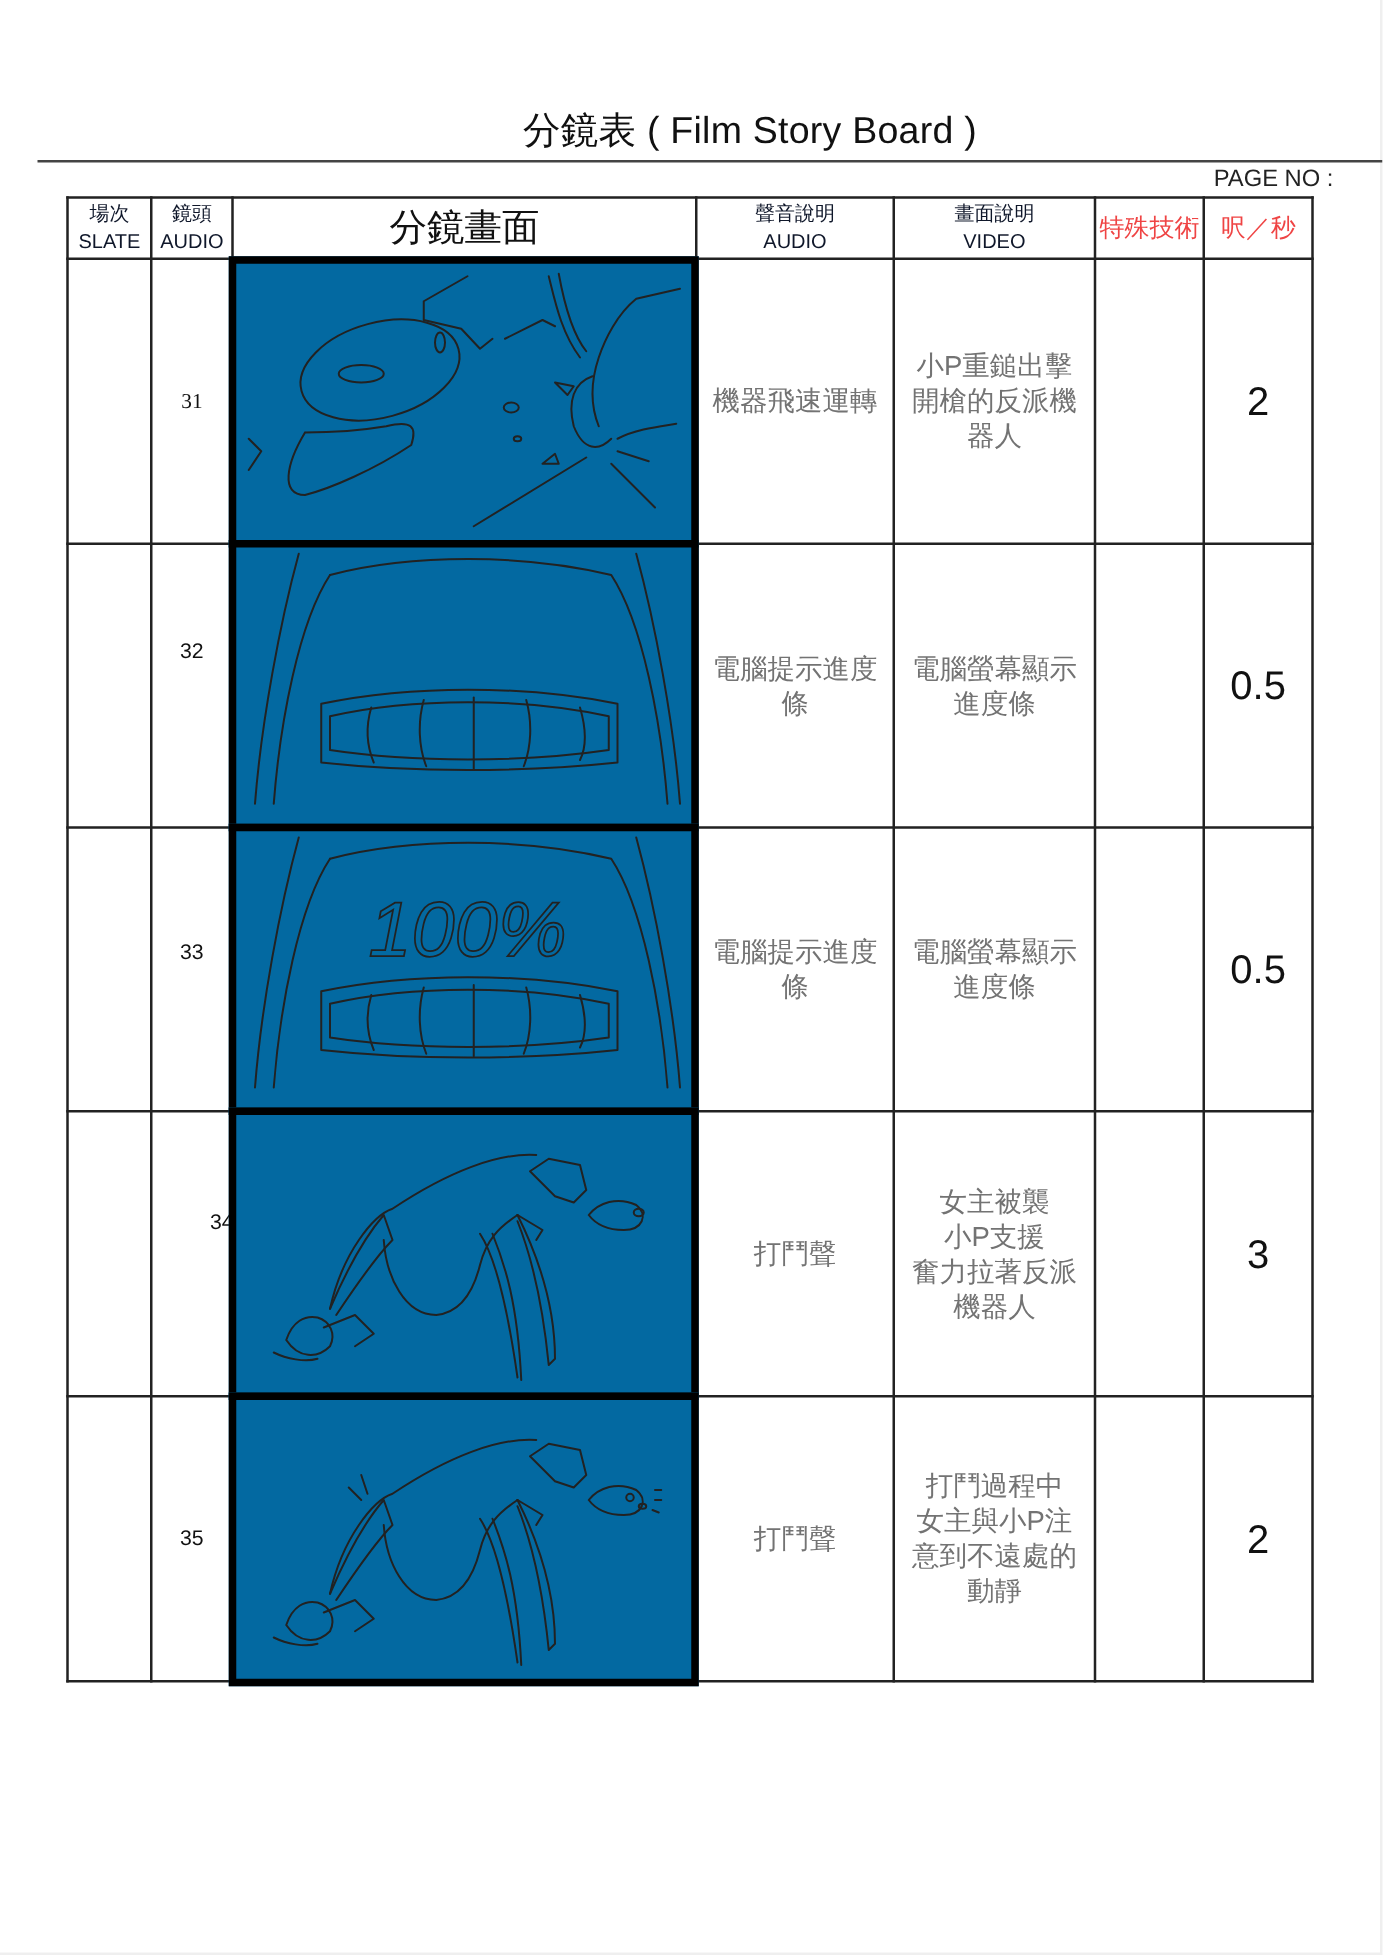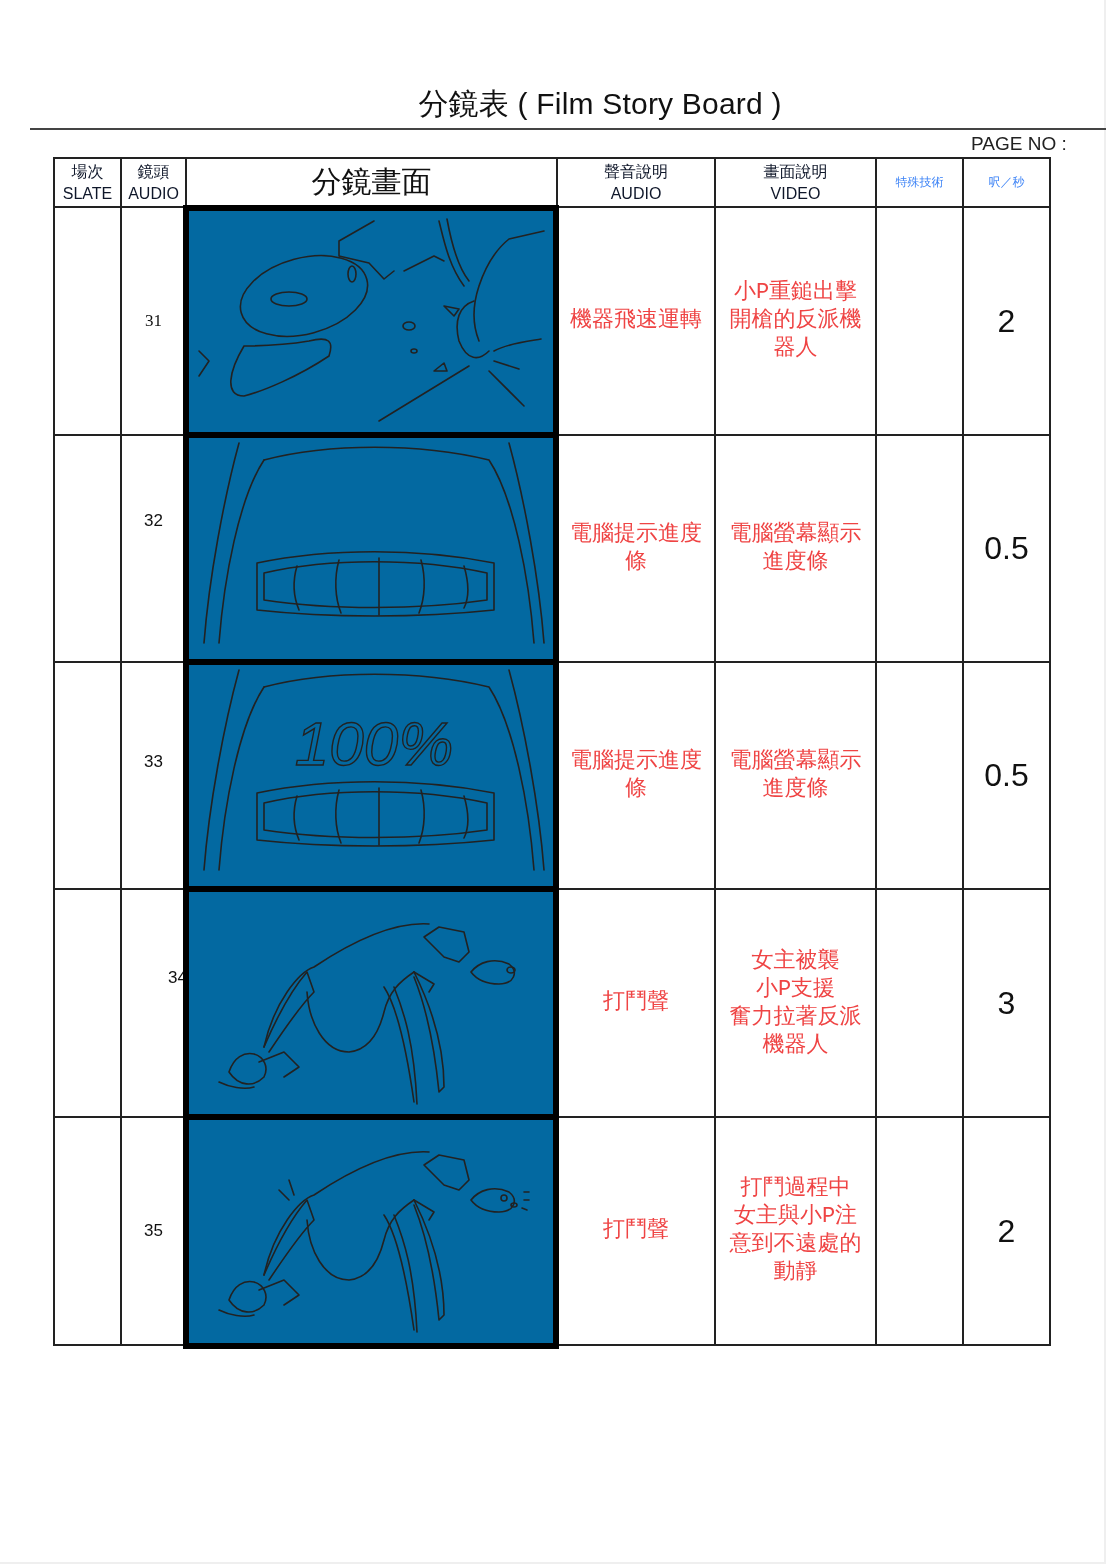--- a/index.html
+++ b/index.html
@@ -8,24 +8,24 @@
   .page { position:absolute; left:0; top:0; width:1104px; height:1562px; background:#fff; }
   .title { position:absolute; left:0; top:84px; width:1200px; text-align:center; font-size:30px; color:#111; letter-spacing:0.2px; }
   .title-rule { position:absolute; left:30px; top:128px; width:1076px; height:2px; background:#444; }
   .pageno { position:absolute; left:940px; top:133px; font-size:19px; color:#222;margin-left:31px; }
   .grid { position:absolute; left:0; top:0; }
   .hline { position:absolute; height:2px; background:#222; }
   .vline { position:absolute; width:2px; background:#222; }
   .cell { position:absolute; display:flex; align-items:center; justify-content:center; text-align:center; }
   .hdr-small { font-size:16px; line-height:22px; color:#0f172a; }
   .hdr-big { font-size:30px; color:#111; }
-  .hdr-mid { font-size:12px; color:#3b82f6; }
+  .hdr-mid { font-size:20px; color:#ef4444; }
   .take-num { font-size:17px; }
   .take-serif { font-family:"Liberation Serif", "DejaVu Serif", serif; font-size:17px; }
-  .desc { font-family:Liberation Mono, monospace; font-size:22px; line-height:28px; color:#ef4444; }
+  .desc { font-family:Liberation Sans, sans-serif; font-size:22px; line-height:28px; color:#737373; }
   .time { font-size:32px; color:#111; }
   .frame { position:absolute; border:6px solid #000; box-sizing:border-box; background:#0369a1; }
   .frame svg { position:absolute; left:0; top:0; width:100%; height:100%; }
   .sk { fill:none; stroke:#222; stroke-width:1.6; stroke-linecap:round; stroke-linejoin:round; }
 </style>
 </head>
 <body>
 
 <div class="page">
 

